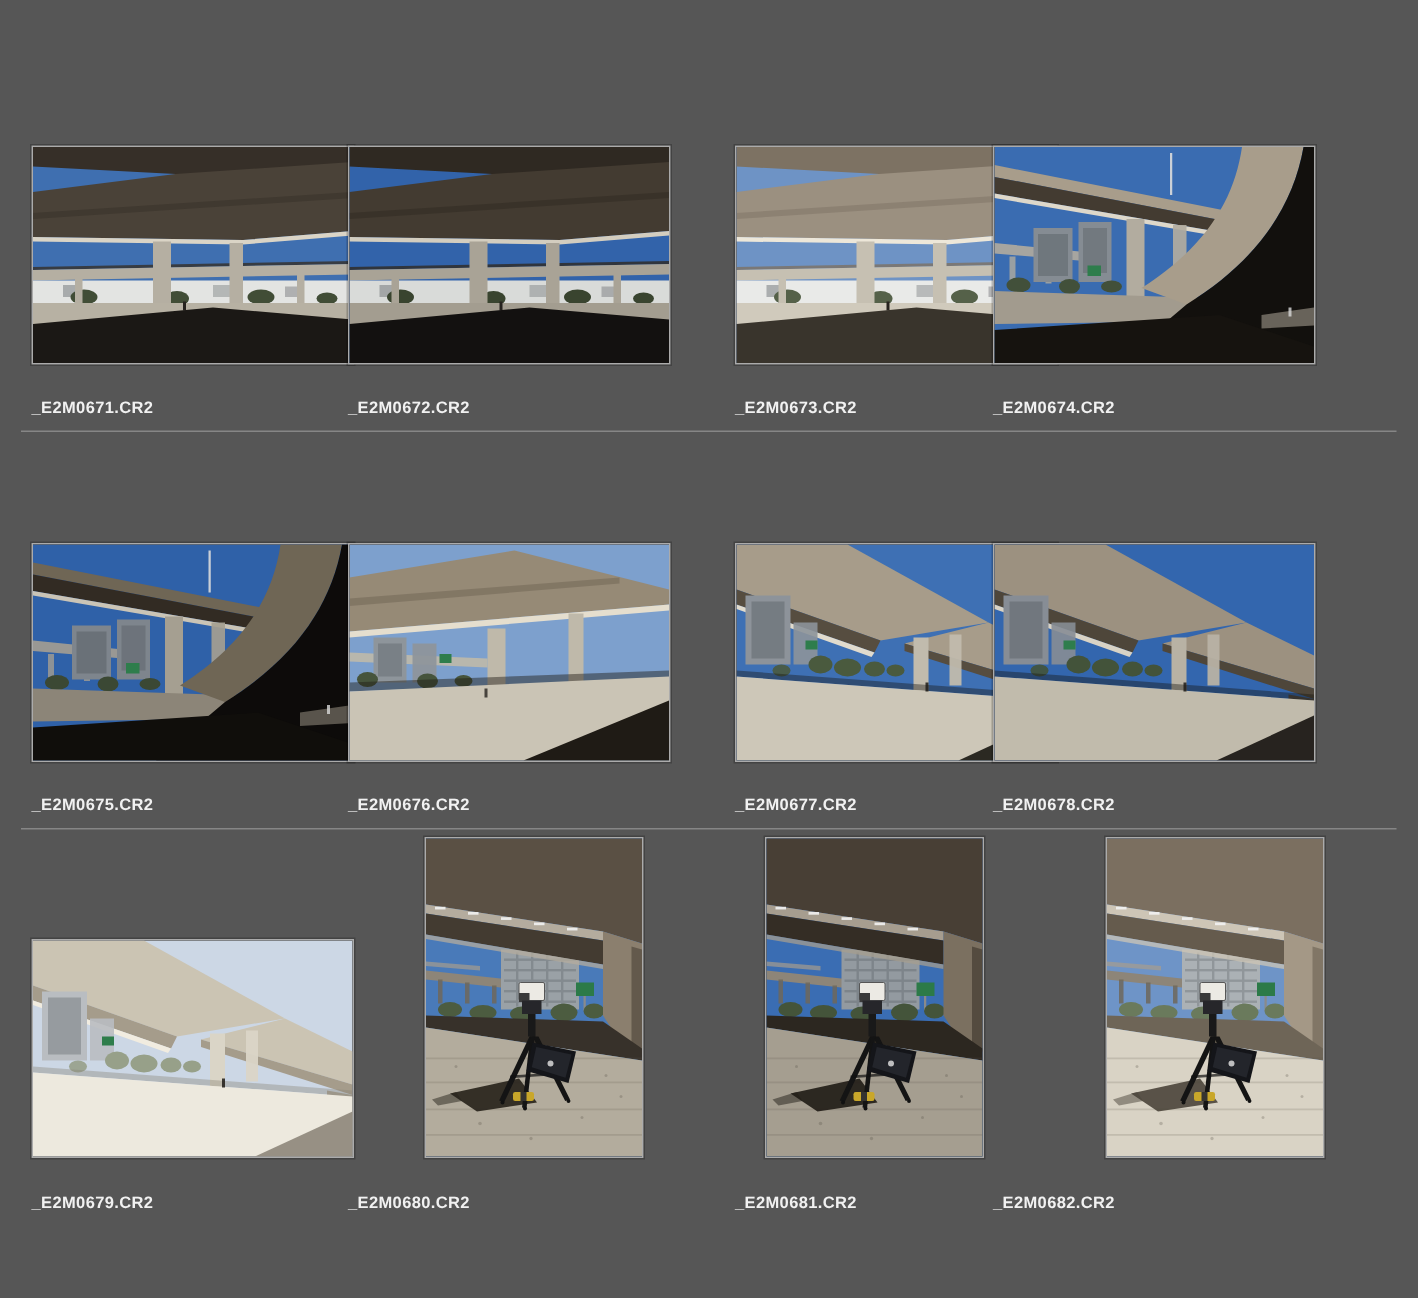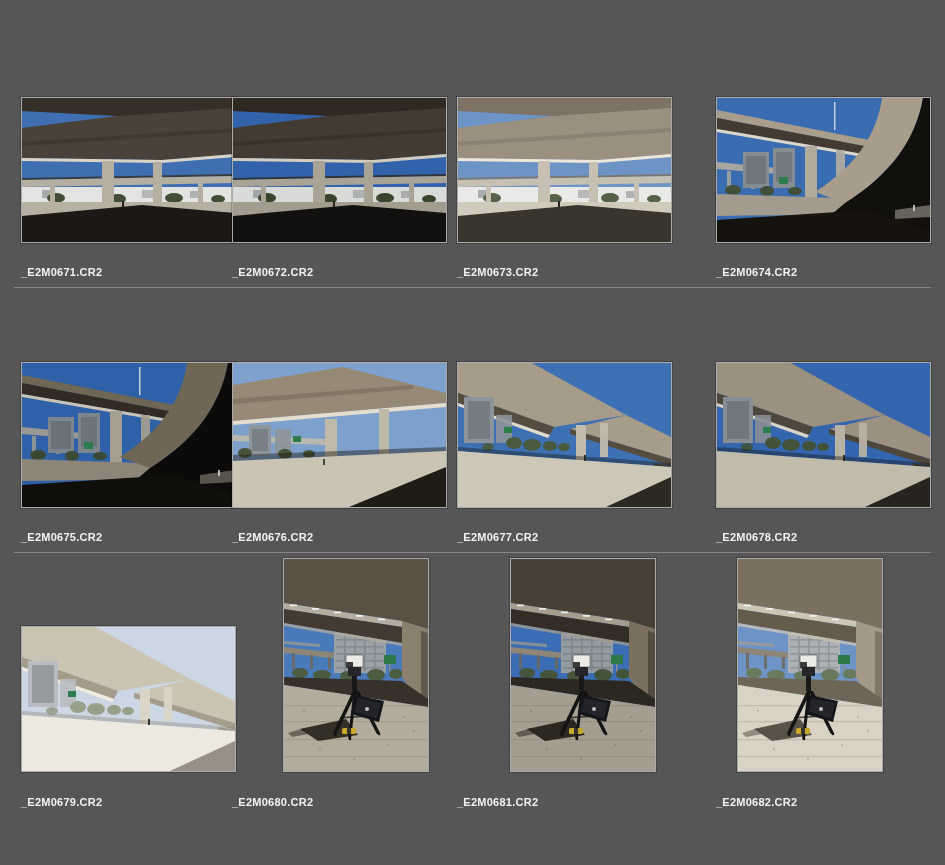--- a/index.html
+++ b/index.html
@@ -5,21 +5,21 @@
   html,body{margin:0;padding:0}
   body{background:var(--bg,#565656);font-family:"Liberation Sans",sans-serif}
   #canvas{position:relative;width:945px;height:865px;background:var(--bg,#565656);overflow:hidden}
   .defs{position:absolute;width:0;height:0;overflow:hidden}
   .thumb{position:absolute;box-sizing:border-box;border:1px solid var(--bord,#ababab);
          box-shadow:0 0 0 1px rgba(0,0,0,.22);background:#222;cursor:pointer}
   .thumb svg{display:block;width:100%;height:100%}
   .landscape{width:215px;height:146px}
   .portrait{width:146px;height:214px}
   .r1{top:97px}.r2{top:362px}.r3l{top:626px}.r3p{top:558px}
-  .c1{left:21px}.c2{left:232px}.c3{left:457px}.c4{left:716px}
+  .c1{left:21px}.c2{left:232px}.c3{left:490px}.c4{left:662px}
   .c2p{left:283px}.c3p{left:510px}.c4p{left:737px}
   .lab{position:absolute;font-weight:bold;font-size:11px;line-height:12px;
        color:var(--txt,#f1f1f1);letter-spacing:.25px;white-space:nowrap}
   .lr1{top:266px}.lr2{top:531px}.lr3{top:796px}
   .sep{position:absolute;left:14px;width:917px;height:1px;background:var(--sep,#868686)}
   .sep1{top:287px}.sep2{top:552px}
 </style>
 </head>
 <body style="--bg: #565656; --sep: #868686; --bord: #ababab; --txt: #f1f1f1;">
 

